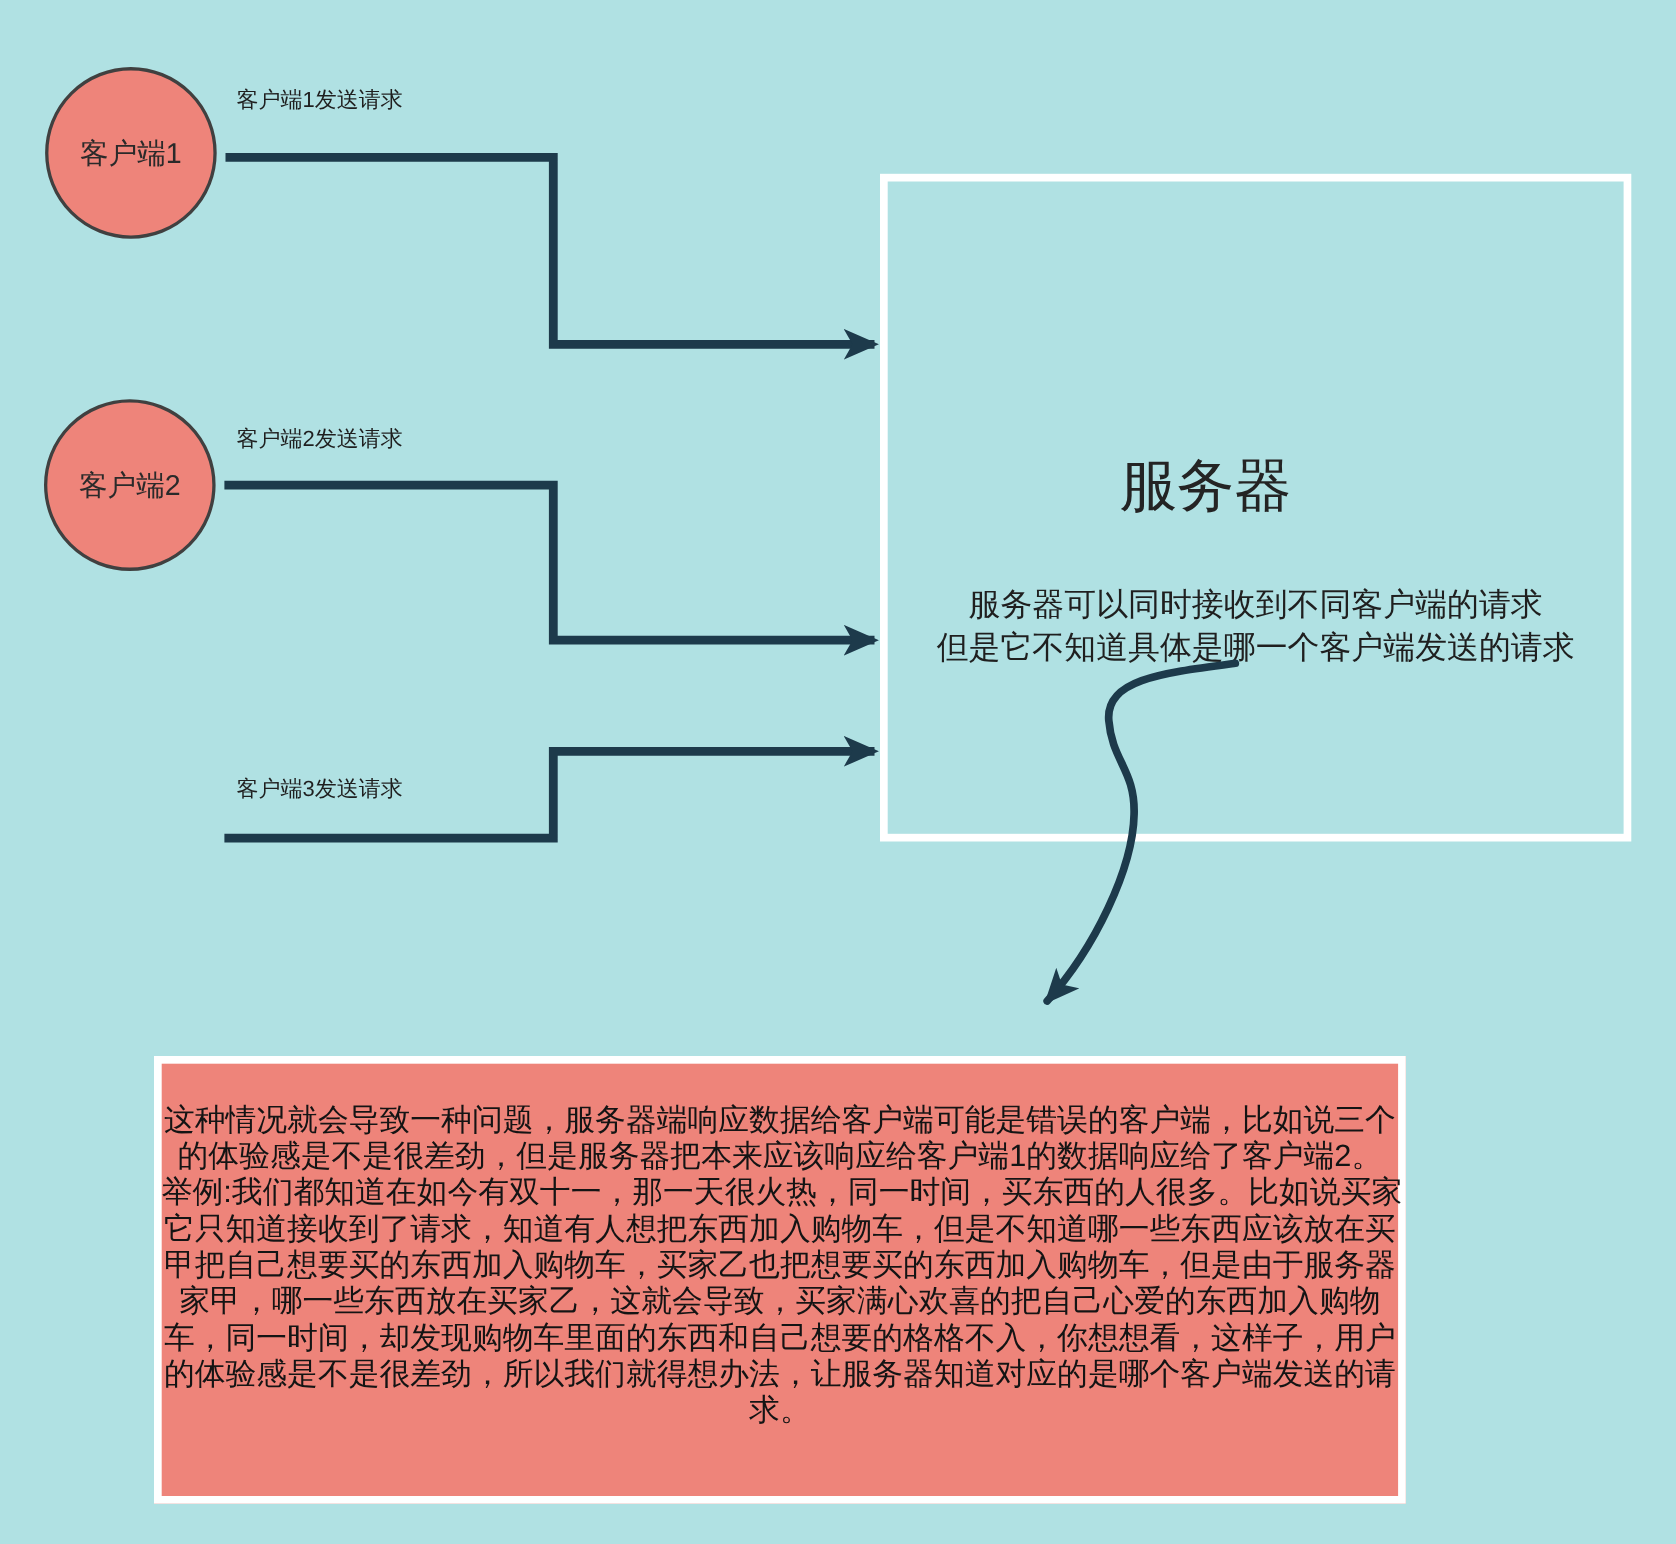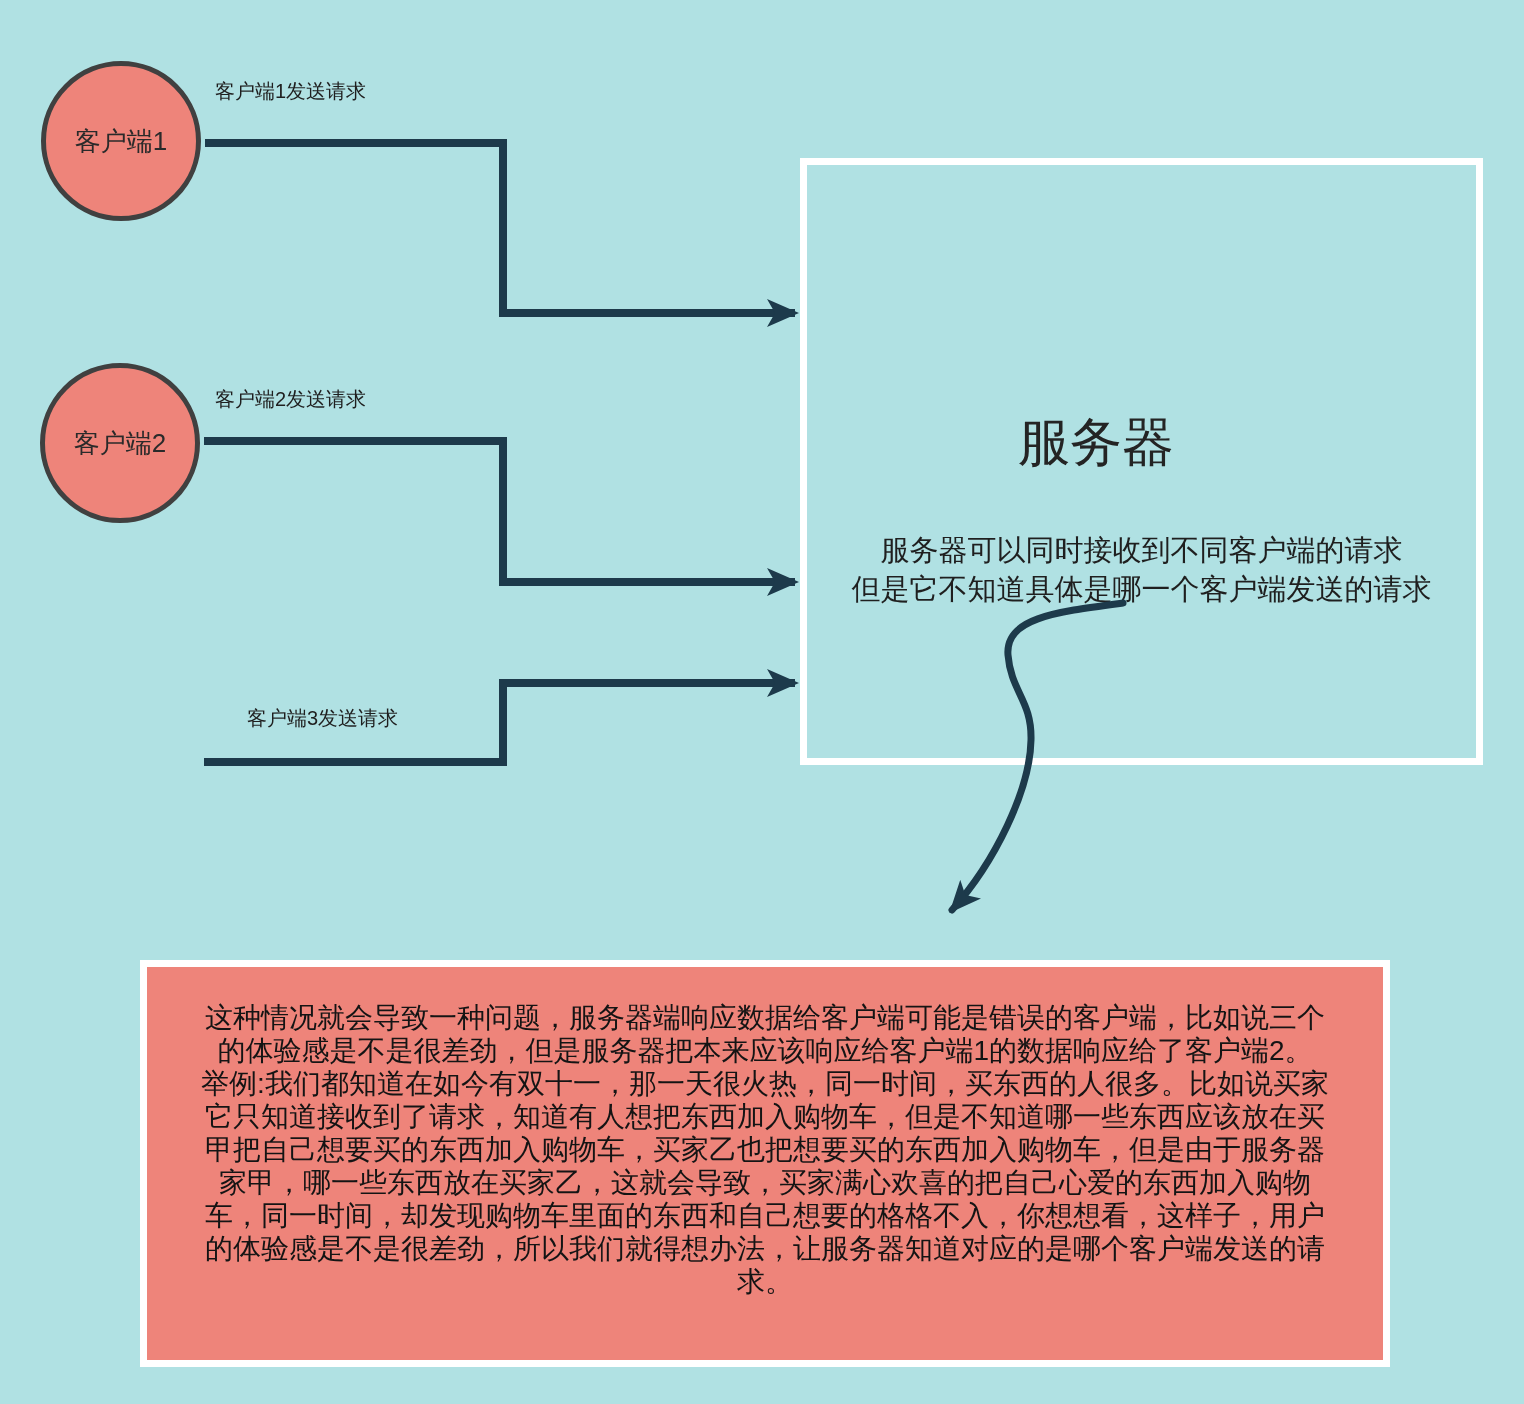--- a/index.html
+++ b/index.html
@@ -16,21 +16,21 @@
     overflow: hidden;
     color: #1f1f1f;
   }
   
   .client-node {
     position: absolute;
     width: 150px;
     height: 150px;
     border-radius: 50%;
     background: #ee847a;
-    border: 5px solid #404040;
+    border: 3px solid #404040;
     display: flex;
     align-items: center;
     justify-content: center;
   }
   .client-node .label {
     font-size: 26px;
     color: #2a2a2a;
     white-space: nowrap;
   }
   #client-1 { left: 41px;  top: 61px;  }
@@ -41,21 +41,21 @@
   .arrow-label {
     position: absolute;
     left: 215px;
     font-size: 20px;
     line-height: 34px;
     color: #1f1f1f;
     white-space: nowrap;
   }
   #arrow-label-1 { top: 74px;  }
   #arrow-label-2 { top: 382px; }
-  #arrow-label-3 { top: 701px; margin-left: 32px; }
+  #arrow-label-3 { top: 701px; }
 
   
   #server-box {
     position: absolute;
     left: 800px;
     top: 158px;
     width: 683px;
     height: 607px;
     box-sizing: border-box;
     border: 7px solid #ffffff;
@@ -83,21 +83,21 @@
     line-height: 39px;
     color: #1f1f1f;
   }
   #server-desc .desc-line { white-space: nowrap; }
 
   
   #note-box {
     position: absolute;
     left: 140px;
     top: 960px;
-    width: 1250px;
+    width: 1138px;
     height: 407px;
     box-sizing: border-box;
     border: 7px solid #ffffff;
     background: #ee847a;
     padding-top: 34px;
     text-align: center;
     font-size: 28px;
     line-height: 33px;
     color: #141414;
   }

